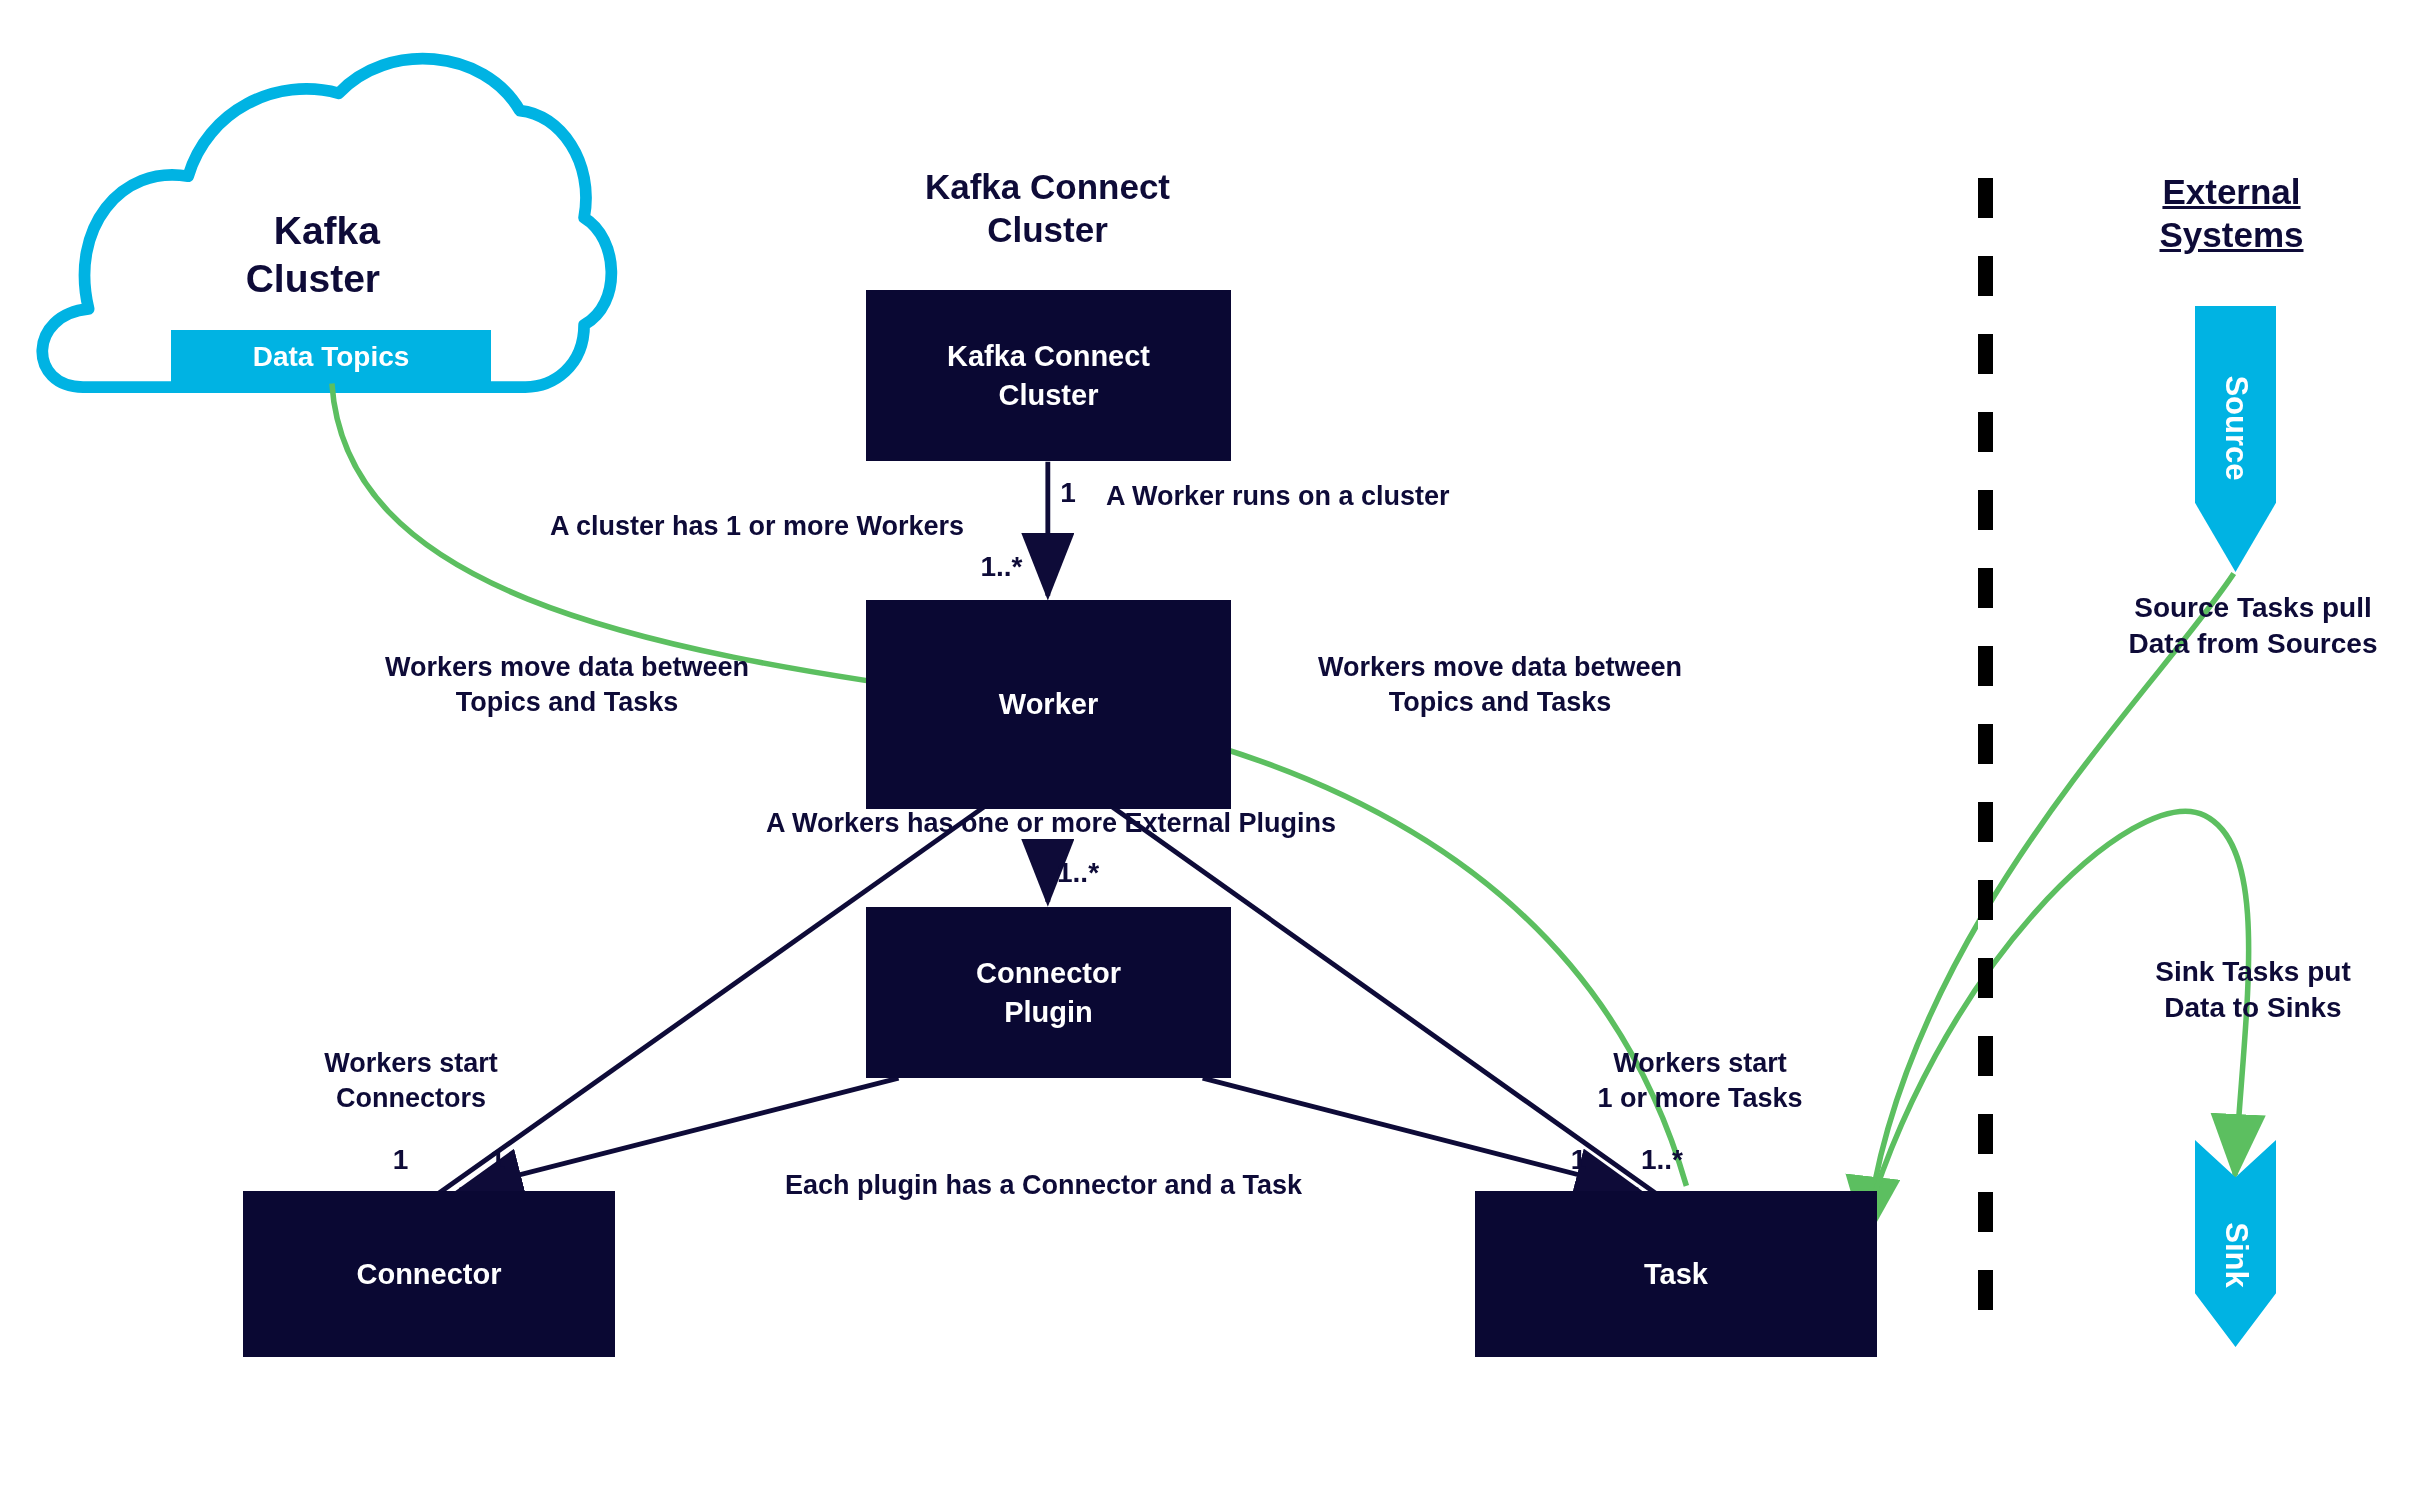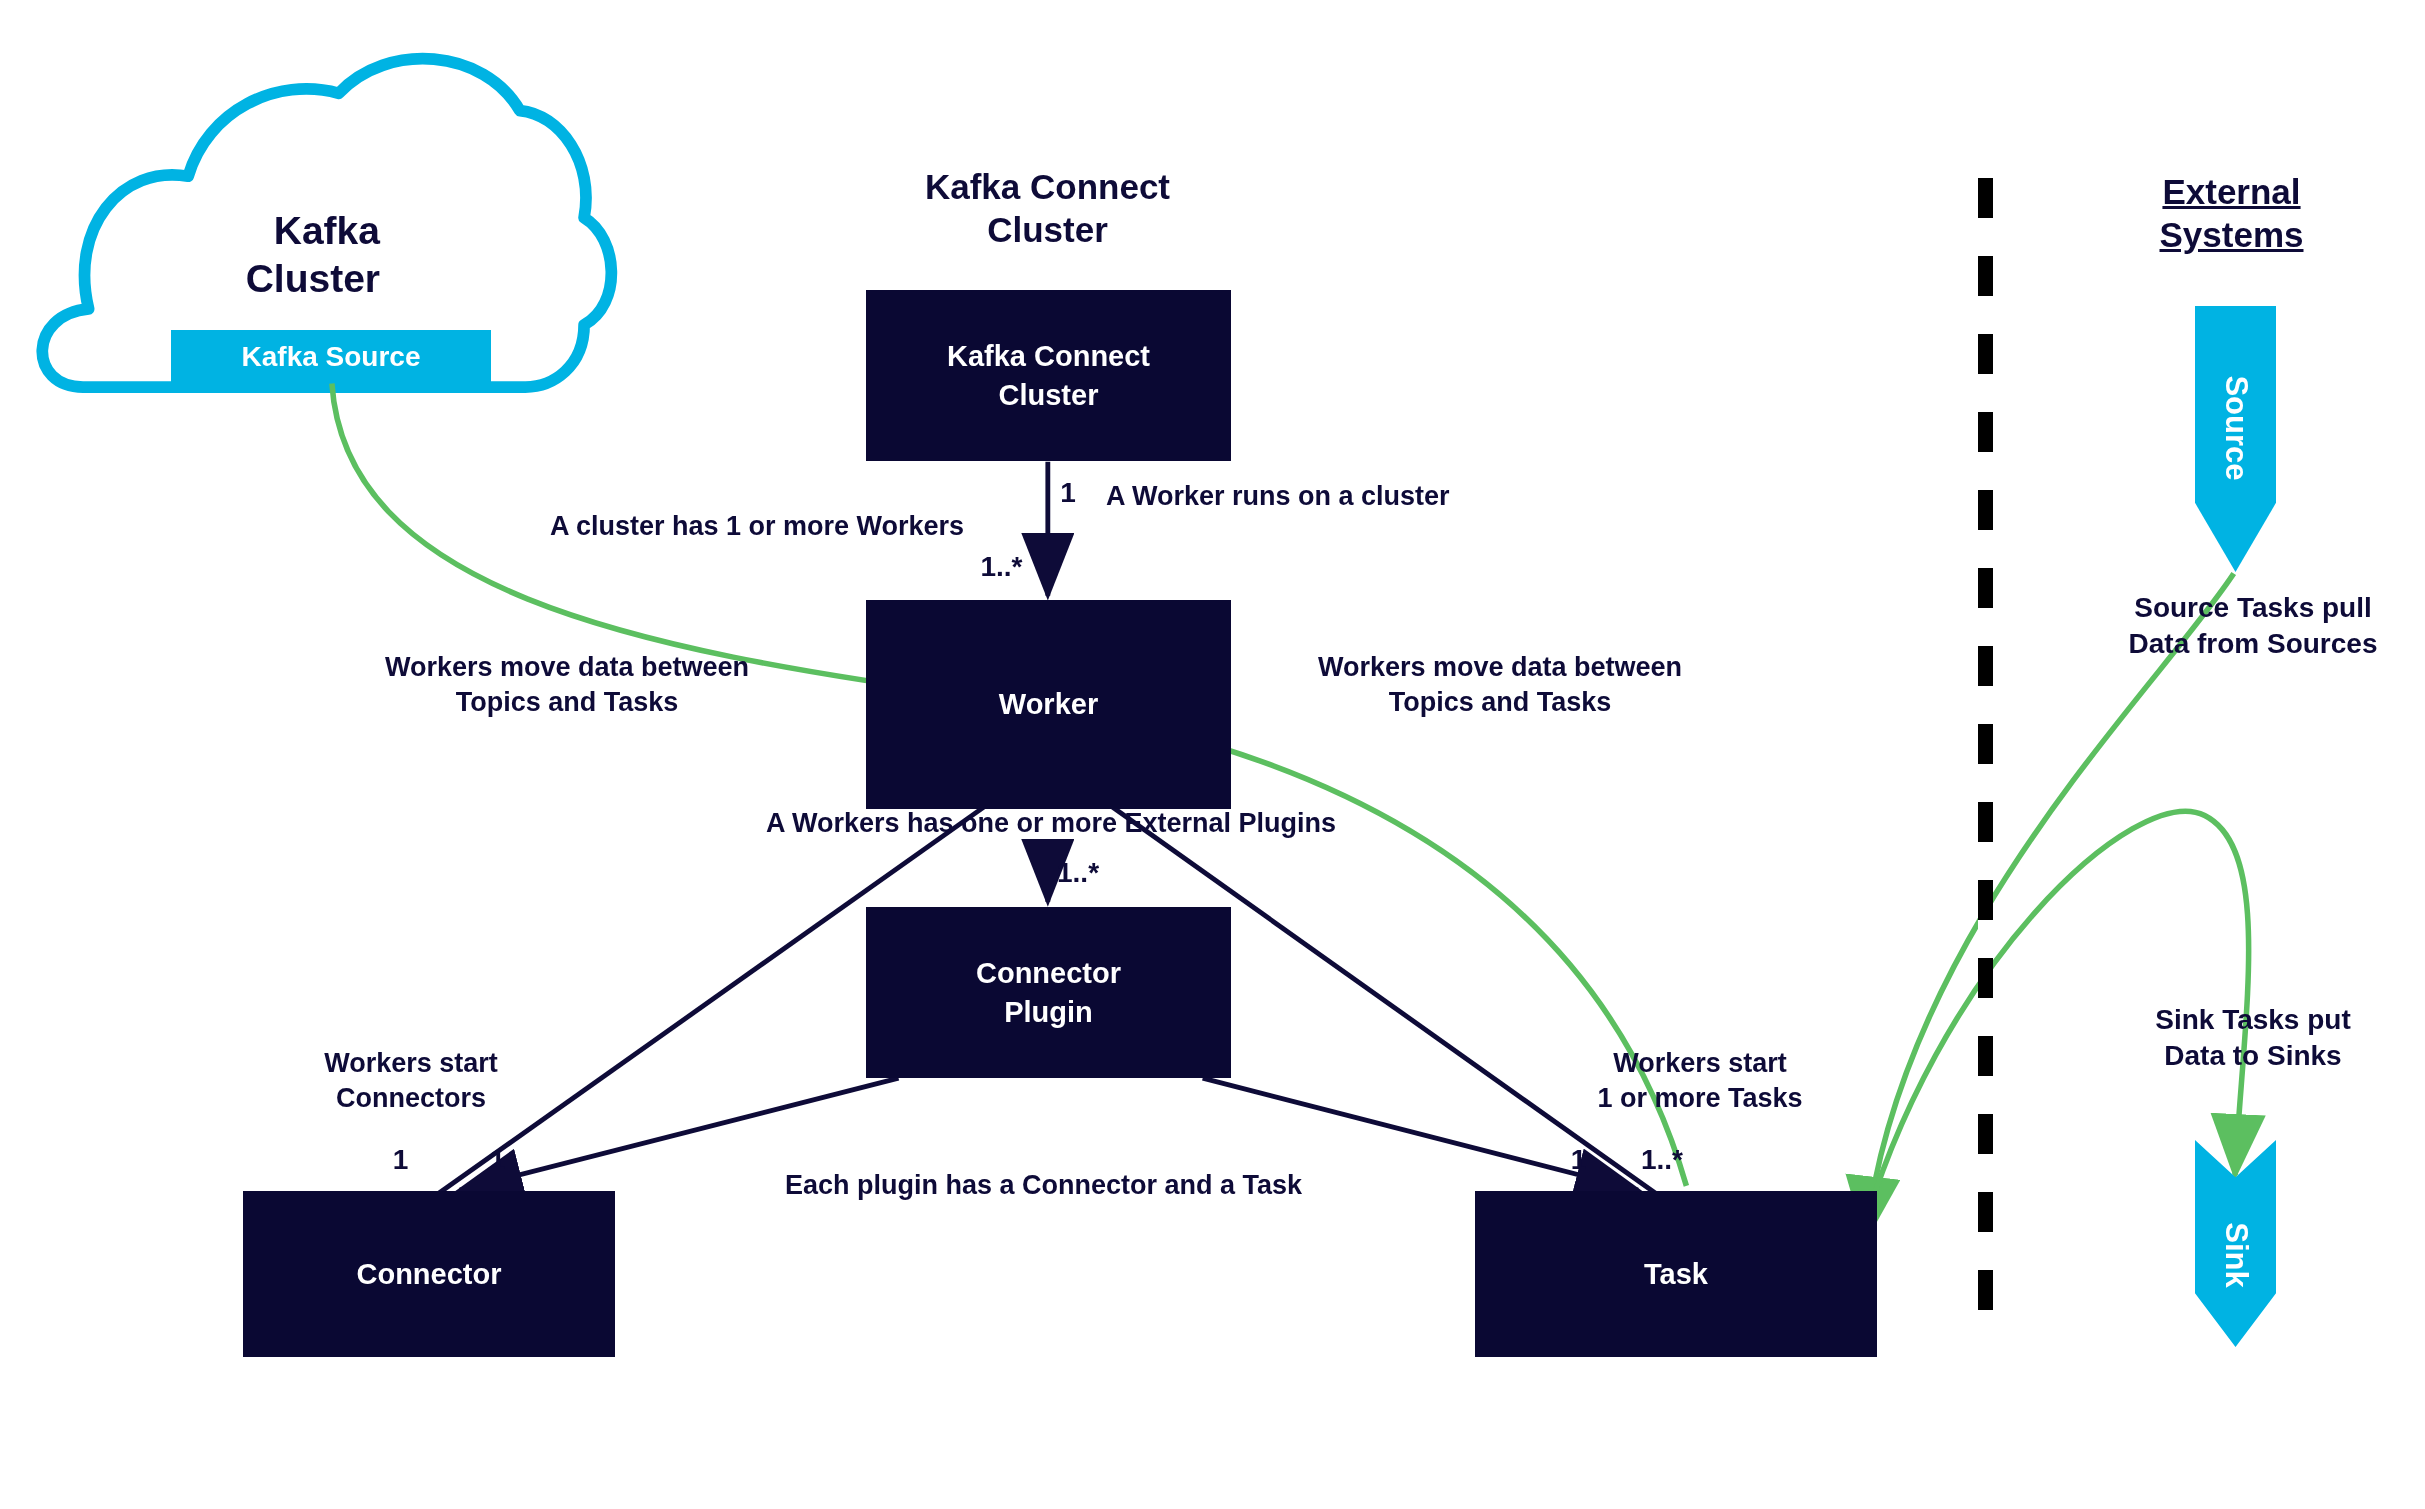--- a/index.html
+++ b/index.html
@@ -162,21 +162,21 @@
     <path d="M 3232 830
              C 3120 1000, 2750 1350, 2700 1790" fill="none" stroke="#5CBF60" stroke-width="8" marker-end="url(#green-arrow)"></path>
 
     <path d="M 2690 1800
              C 2800 1400, 3090 1130, 3190 1180
              C 3290 1230, 3245 1480, 3234 1700" fill="none" stroke="#5CBF60" stroke-width="8" marker-end="url(#green-arrow)"></path>
   </svg>
 
   <div id="cloud-title">Kafka
 Cluster</div>
-  <div id="topics-box">Kafka Source</div>
+  <div id="topics-box">Data Topics</div>
 
   <div class="heading" style="left:840px; top:166px; width:415px; font-size:35px;">Kafka Connect
 Cluster</div>
 
   <div class="heading" style="left:2052px; top:171px; width:359px; font-size:35px;text-decoration:underline;">External
 Systems</div>
 
   <div class="node-box" style="left:866px; top:290px; width:365px; height:171px; font-size:29px;">Kafka Connect
 Cluster</div>
 
@@ -193,21 +193,21 @@
 
   <div class="flow-arrow" id="source-arrow"></div>
   <div class="flow-arrow-label" id="source-label">Source</div>
 
   <div class="flow-arrow" id="sink-arrow"></div>
   <div class="flow-arrow-label" id="sink-label">Sink</div>
 
   <div class="label" style="left:2080px; top:590px; width:346px; font-size:28px;">Source Tasks pull
 Data from Sources</div>
 
-  <div class="label" style="left:2080px; top:954px; width:346px; font-size:28px;margin-top:48px;">Sink Tasks put
+  <div class="label" style="left:2080px; top:954px; width:346px; font-size:28px;">Sink Tasks put
 Data to Sinks</div>
 
   <div class="label" style="left:477px; top:509px; width:560px; font-size:27px;">A cluster has 1 or more Workers</div>
 
   <div class="label" style="left:1106px; top:479px; width:428px; font-size:27px; text-align:left;">A Worker runs on a cluster</div>
 
   <div class="label" style="left:332px; top:650px; width:470px; font-size:27px;">Workers move data between
 Topics and Tasks</div>
 
   <div class="label" style="left:1265px; top:650px; width:470px; font-size:27px;">Workers move data between

